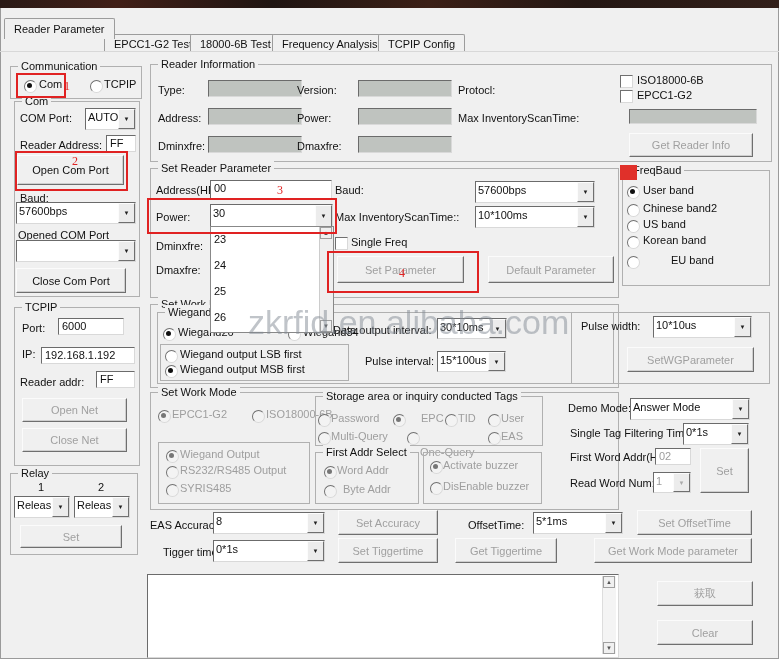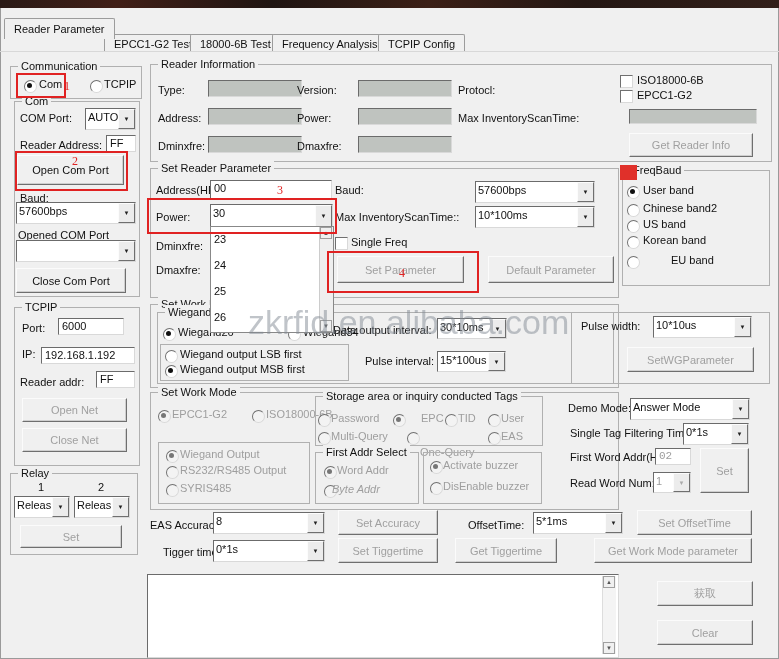--- a/index.html
+++ b/index.html
@@ -295,40 +295,40 @@
   <span class="lbl dis-lbl" style="left:180px;top:464px;">RS232/RS485 Output</span>
   <span class="radio dis" style="left:166px;top:484px;"></span>
   <span class="lbl dis-lbl" style="left:180px;top:482px;">SYRIS485</span>
 
   <div class="group" style="left:315px;top:452px;width:102px;height:50px;">
     <span class="glabel">First Addr Select</span>
   </div>
   <span class="radio sel dis" style="left:324px;top:466px;"></span>
   <span class="lbl dis-lbl" style="left:337px;top:464px;">Word Addr</span>
   <span class="radio dis" style="left:324px;top:485px;"></span>
-  <span class="lbl dis-lbl" style="left:332px;top:483px;font-style:italic;">Byte Addr</span>
+  <span class="lbl dis-lbl" style="left:343px;top:483px;">Byte Addr</span>
 
   <div class="group" style="left:423px;top:452px;width:117px;height:50px;"></div>
   <span class="radio sel dis" style="left:430px;top:461px;"></span>
   <span class="lbl dis-lbl" style="left:443px;top:459px;">Activate buzzer</span>
   <span class="radio dis" style="left:430px;top:482px;"></span>
   <span class="lbl dis-lbl" style="left:443px;top:480px;">DisEnable buzzer</span>
 
   <span class="lbl" style="left:568px;top:402px;">Demo Mode:</span>
   <div class="combo" style="left:630px;top:398px;width:118px;height:20px;">
     <span class="val">Answer Mode</span>
     <span class="arrow">▼</span>
   </div>
   <span class="lbl" style="left:570px;top:427px;">Single Tag Filtering Time:</span>
   <div class="combo" style="left:683px;top:423px;width:64px;height:20px;">
     <span class="val">0*1s</span>
     <span class="arrow">▼</span>
   </div>
   <span class="lbl" style="left:570px;top:451px;">First Word Addr(Hex):</span>
-  <div class="field distext" style="left:655px;top:448px;width:28px;height:13px;font-family:Liberation Mono, monospace;">02</div>
+  <div class="field distext" style="left:655px;top:448px;width:28px;height:13px;">02</div>
   <div class="btn dis" style="left:700px;top:448px;width:47px;height:43px;">Set</div>
   <span class="lbl" style="left:570px;top:477px;">Read Word Num:</span>
   <div class="combo dis" style="left:653px;top:472px;width:36px;height:19px;">
     <span class="val">1</span>
     <span class="arrow">▼</span>
   </div>
 
   <span class="lbl" style="left:150px;top:519px;">EAS Accuracy:</span>
   <div class="combo" style="left:213px;top:512px;width:110px;height:20px;">
     <span class="val">8</span>

